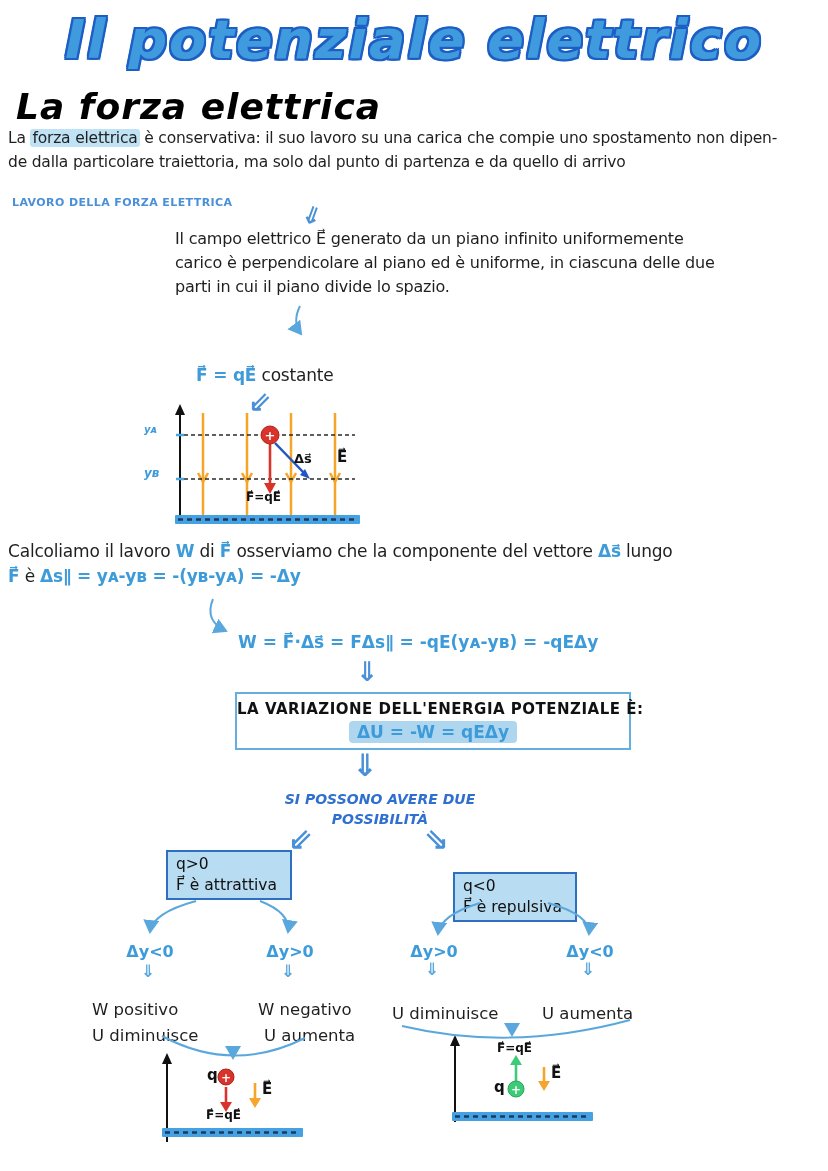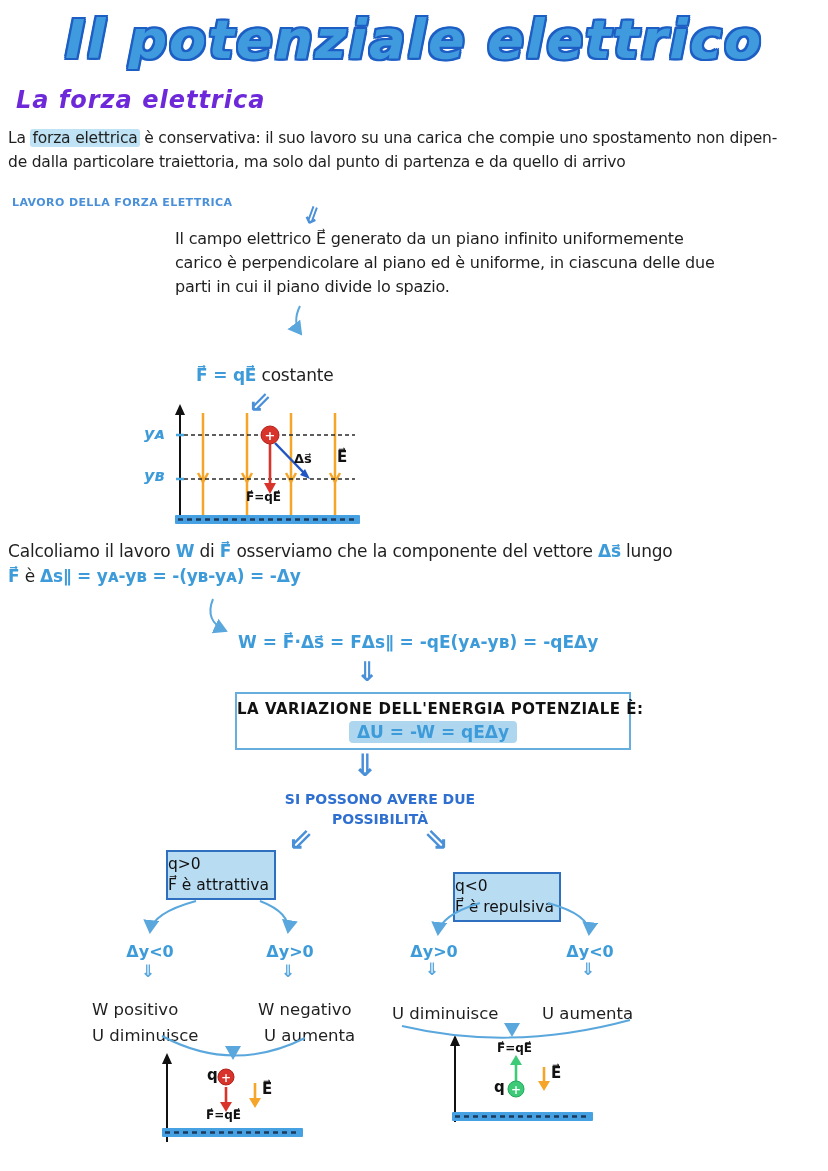--- a/index.html
+++ b/index.html
@@ -1,32 +1,32 @@
 <!DOCTYPE html>
 <html><head>
 <meta charset="utf-8">
 <style>
   html,body{margin:0;padding:0;background:#e8e8e8;}
   #canvas{position:relative;width:828px;height:1171px;margin:0 auto;background:#ffffff;overflow:hidden;
           font-family:"DejaVu Sans",sans-serif;color:#1a1a1a;}
   .abs{position:absolute;white-space:nowrap;}
   .hand{font-size:16px;color:#1f1f1f;letter-spacing:-0.2px;}
   .blue{color:#3e9bd9;}
-  .royal{color:#2e6fd0;}
+  .royal{color:#2e6fd0;font-style:italic;}
   .hl{background:#bfe2f4;border-radius:3px;padding:0 2px;}
   .title{font-size:54px;font-weight:bold;font-style:italic;color:#3f9ade;letter-spacing:2px;
          text-shadow:-2px -2px 0 #1d5ec4,2px -2px 0 #1d5ec4,-2px 2px 0 #1d5ec4,2px 2px 0 #1d5ec4,
                      0 -2px 0 #1d5ec4,0 2px 0 #1d5ec4,-2px 0 0 #1d5ec4,2px 0 0 #1d5ec4;}
-  .heading{font-size:24px;font-weight:bold;font-style:italic;color:#6d28d9;letter-spacing:1px;}
+  .heading{font-size:36px;font-weight:bold;font-style:italic;color:#000000;letter-spacing:1px;}
   .sidelabel{font-size:11px;font-weight:bold;color:#4a90d9;letter-spacing:0.4px;}
   .darr{color:#4a90d9;font-weight:bold;line-height:1;display:inline-block;}
   .enbox{border:2px solid #66aede;background:#ffffff;text-align:center;padding-top:6px;}
   .enbox .bh{font-size:15px;font-weight:bold;color:#111;letter-spacing:0.5px;}
   .enbox .bf{font-size:17px;font-weight:bold;color:#3e9bd9;background:#aed7ef;border-radius:4px;padding:1px 8px;display:inline-block;margin-top:3px;}
-  .casebox{background:#b8dcf2;border:2px solid #2e6fc0;padding:2px 0;font-size:15.5px;line-height:1.35;color:#111;}
+  .casebox{background:#b8dcf2;border:2px solid #2e6fc0;padding:2px 8px;font-size:15.5px;line-height:1.35;color:#111;}
   .dy{font-size:16px;font-weight:bold;color:#3e9bd9;text-align:center;width:60px;}
   .out{font-size:16.5px;color:#1f1f1f;}
   .diaglabel{color:#111;}
   svg{display:block;}
 </style>
 </head>
 <body>
 
 <div id="canvas">
 
@@ -82,22 +82,22 @@
     <line x1="36" y1="81" x2="44" y2="81" stroke="#4aa8e0" stroke-width="2.5"></line>
     <rect x="35" y="117" width="185" height="9" fill="#45a1e2" rx="1"></rect>
     <line x1="38" y1="121.5" x2="217" y2="121.5" stroke="#1b3a5e" stroke-width="2.5" stroke-dasharray="5 4"></line>
     <line x1="135" y1="45" x2="164" y2="75" stroke="#2255c4" stroke-width="2.5"></line>
     <polygon points="170,81 160,77 165,71" fill="#2255c4"></polygon>
     <line x1="130" y1="46" x2="130" y2="87" stroke="#d9342b" stroke-width="2.6"></line>
     <polygon points="130,96 124,85 136,85" fill="#d9342b"></polygon>
     <circle cx="130" cy="37" r="9" fill="#d9342b" stroke="#b02018" stroke-width="1"></circle>
     <text x="130" y="42" text-anchor="middle" font-size="13" font-weight="bold" fill="#ffffff">+</text>
   </svg>
-  <div class="abs blue" style="left:144px;top:424px;font-size:16px;font-weight:bold;font-style:italic;">yᴀ</div>
-  <div class="abs blue" style="left:144px;top:466px;font-size:16px;font-weight:bold;font-style:italic;">yʙ</div>
+  <div class="abs blue" style="left:144px;top:424px;font-size:10px;font-weight:bold;font-style:italic;">yᴀ</div>
+  <div class="abs blue" style="left:144px;top:466px;font-size:12px;font-weight:bold;font-style:italic;">yʙ</div>
   <div class="abs diaglabel" style="left:294px;top:451px;font-size:13px;font-weight:bold;">Δs⃗</div>
   <div class="abs diaglabel" style="left:337px;top:448px;font-size:15px;font-weight:bold;">E⃗</div>
   <div class="abs diaglabel" style="left:246px;top:490px;font-size:12px;font-weight:bold;">F⃗=qE⃗</div>
 
   <div class="abs hand" style="left:8px;top:541px;font-size:17px;"><span>Calcoliamo il lavoro </span><span class="blue" style="font-weight:bold;">W</span><span> di </span><span class="blue" style="font-weight:bold;">F⃗</span><span> osserviamo che la componente del vettore </span><span class="blue" style="font-weight:bold;">Δs⃗</span><span> lungo</span></div>
   <div class="abs blue" style="left:238px;top:632px;font-size:17px;font-weight:bold;">W = F⃗·Δs⃗ = FΔs∥ = -qE(yᴀ-yʙ) = -qEΔy</div>
 
   <div class="abs hand" style="left:8px;top:566px;font-size:17px;"><span class="blue" style="font-weight:bold;">F⃗</span><span> è </span><span class="blue" style="font-weight:bold;">Δs∥ = yᴀ-yʙ = -(yʙ-yᴀ) = -Δy</span></div>
   <span class="abs darr" style="left:356px;top:658px;font-size:27px;">⇓</span>
 

